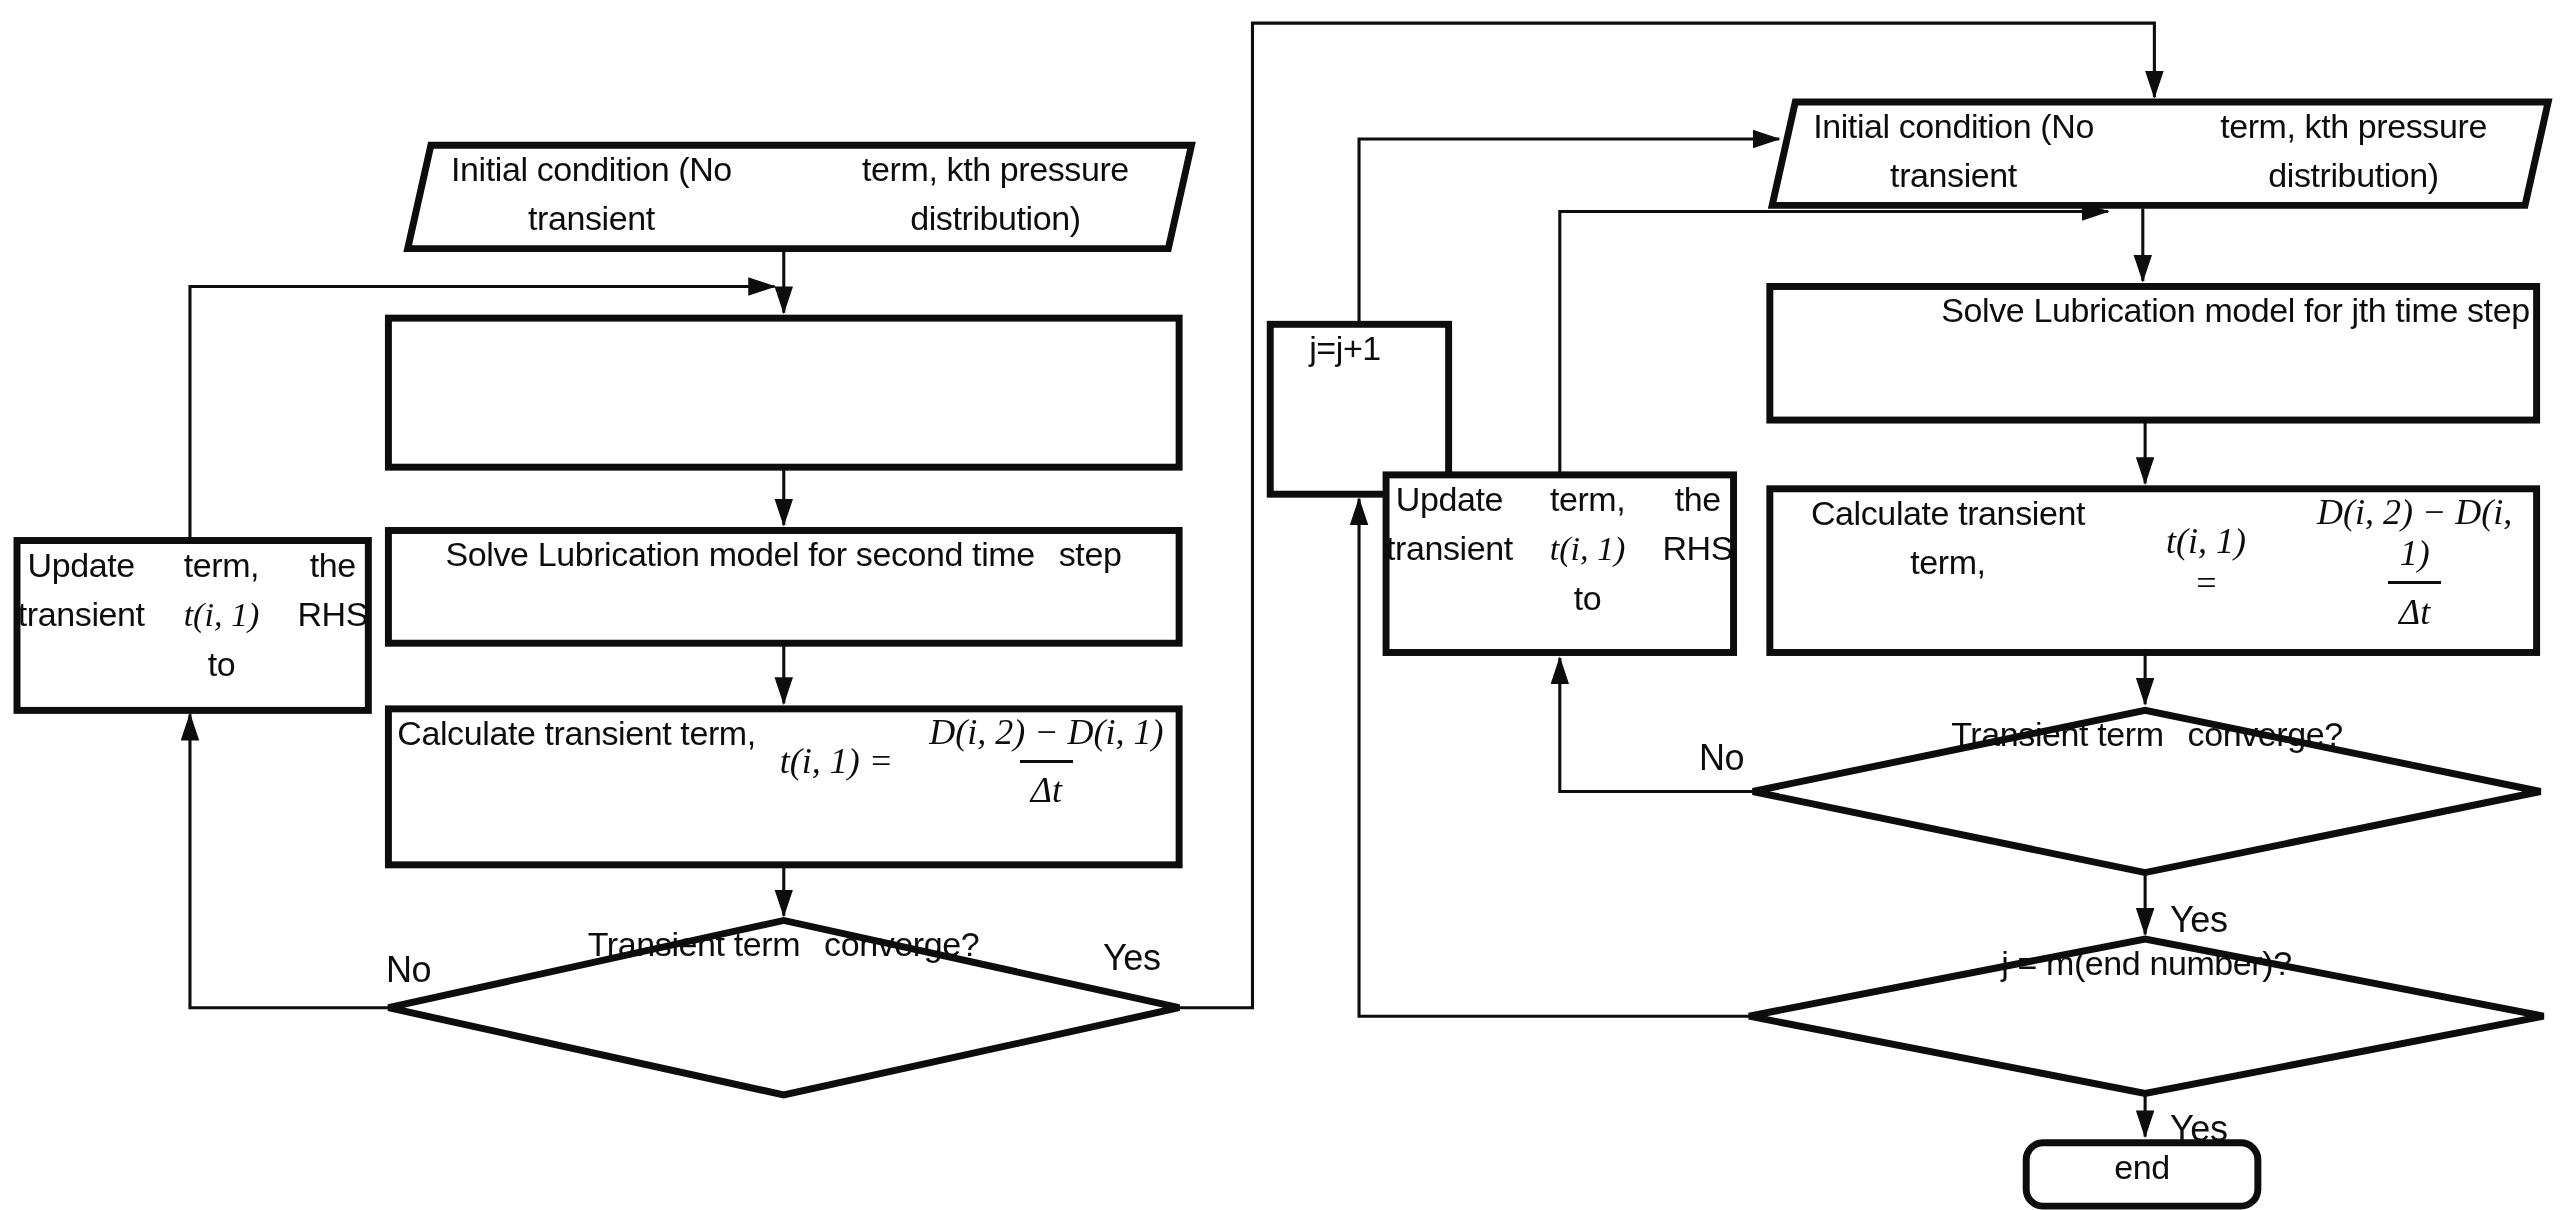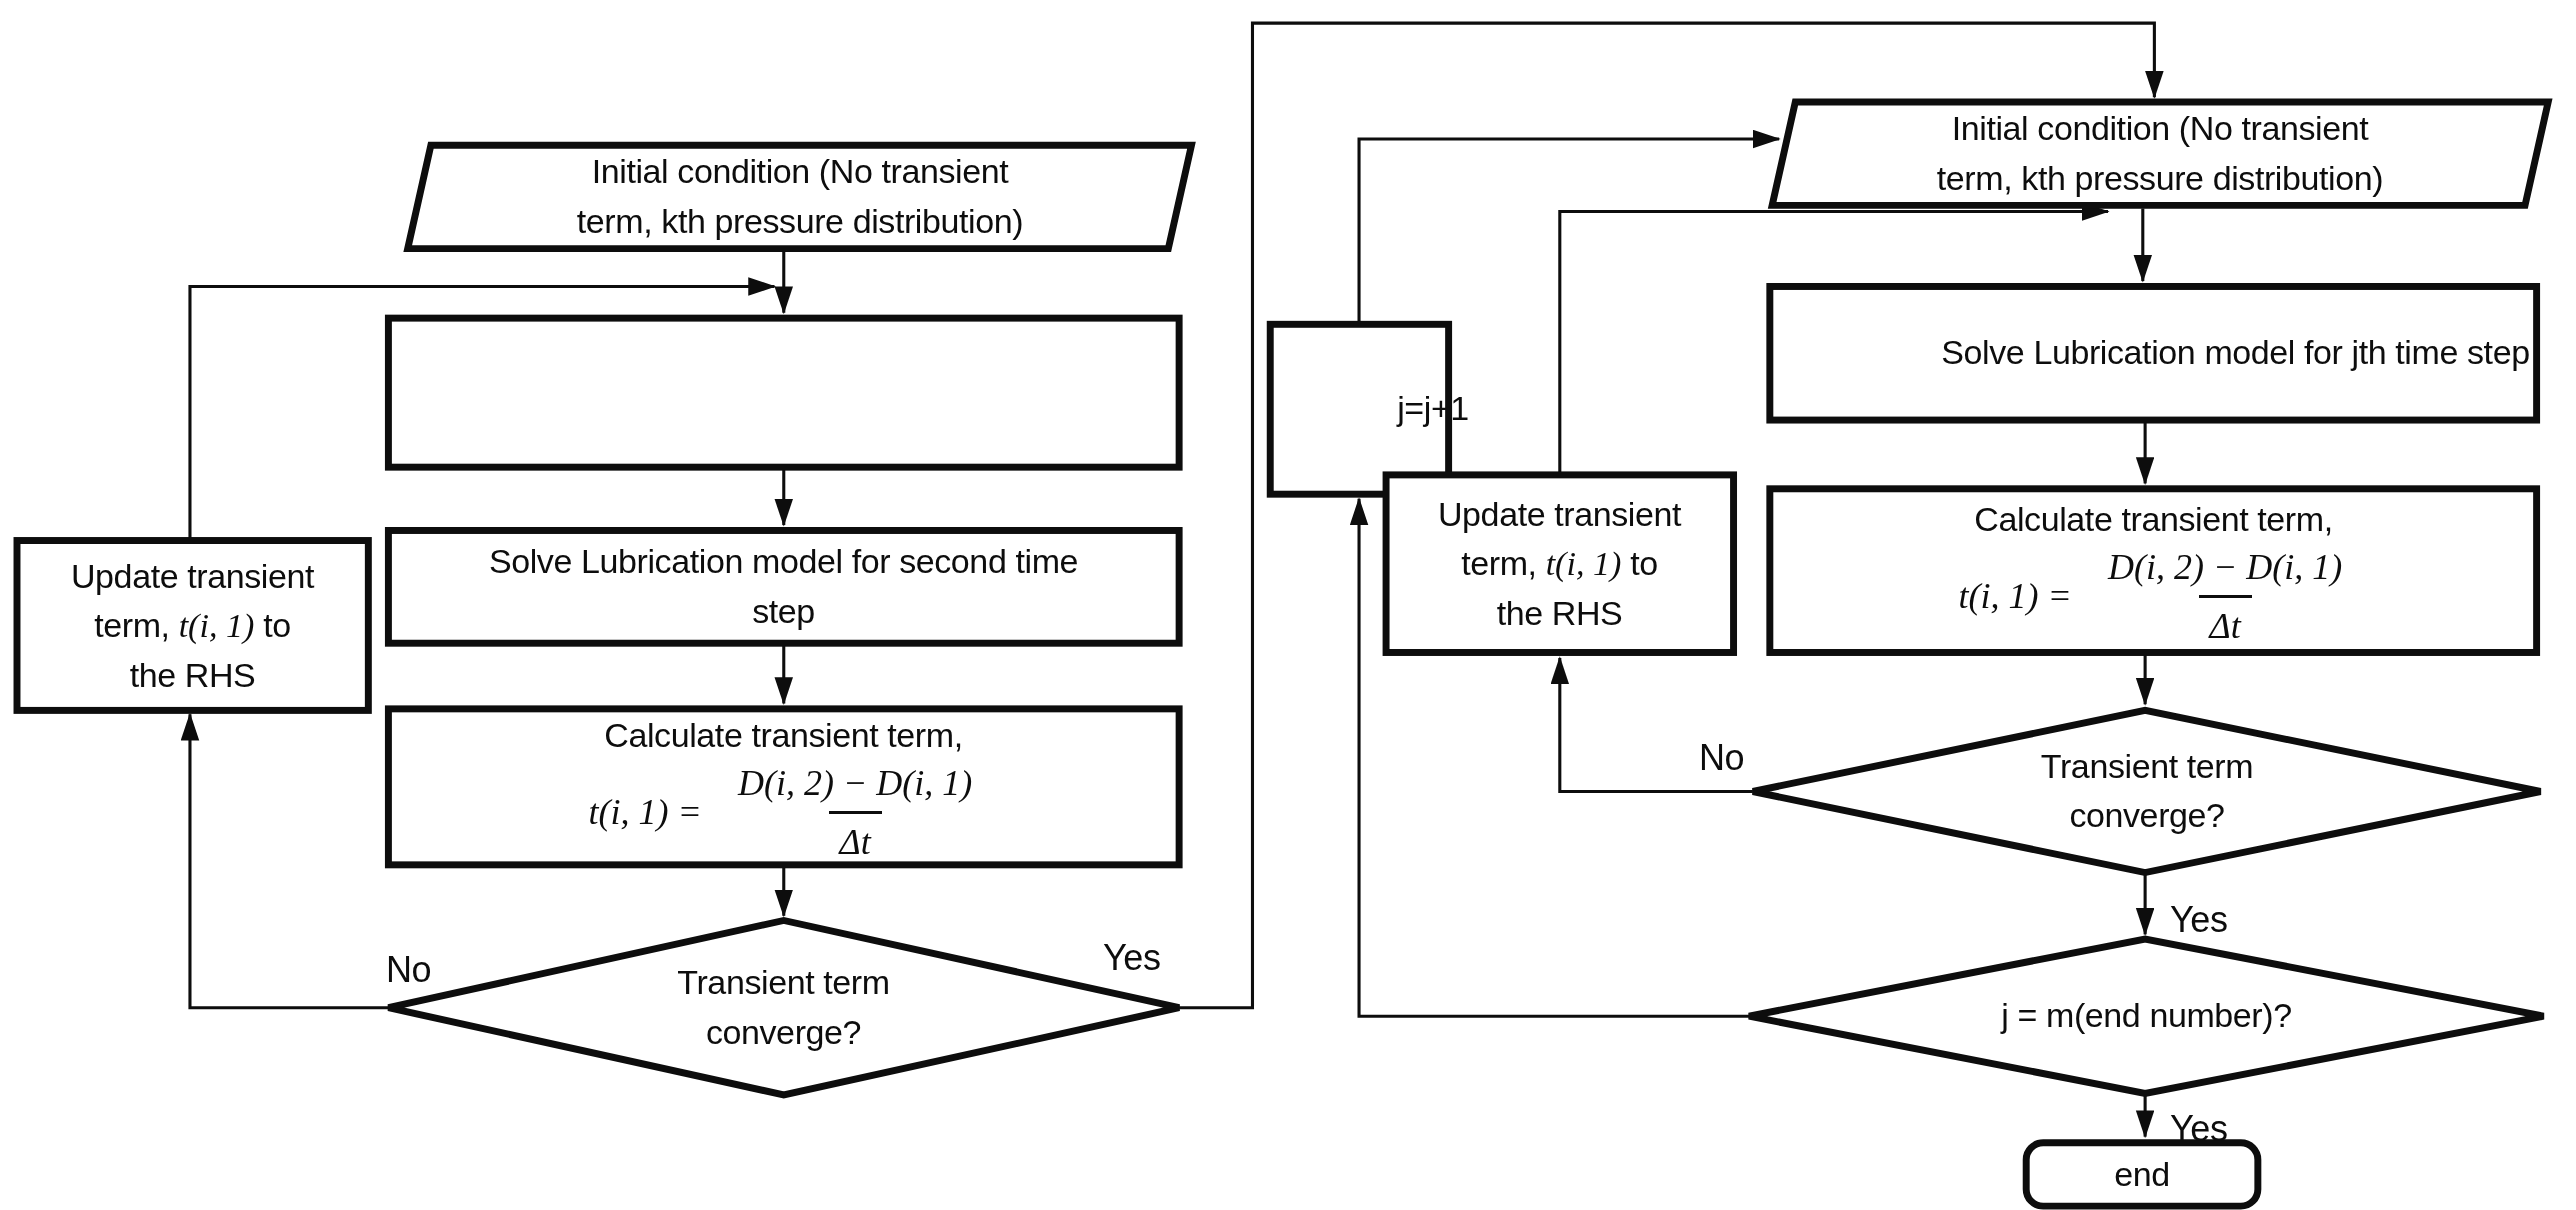--- a/index.html
+++ b/index.html
@@ -10,25 +10,26 @@
     font-family:"Liberation Sans", sans-serif;
     color:#0d0d0d;
     overflow:hidden;
   }
   .layer{position:absolute;left:0;top:0;width:2576px;height:1210px;}
   svg{display:block;}
   .shape{fill:#ffffff;stroke:#0d0d0d;stroke-width:9;stroke-linejoin:miter;}
   .conn{fill:none;stroke:#0d0d0d;stroke-width:4;}
   .node{
     position:absolute;
-    display:flex;flex-direction:column;
-    align-items:center;justify-content:center;
+    display:flex;flex-direction:row;
+    align-items:flex-start;justify-content:center;
     text-align:center;
     font-size:34px;line-height:1.45;
     letter-spacing:-0.4px;
+    gap:24px;
   }
   .math{font-family:"Liberation Serif", serif;font-style:italic;letter-spacing:0;}
   .formula{
     display:flex;align-items:center;justify-content:center;
     font-family:"Liberation Serif", serif;font-style:italic;
     font-size:36px;line-height:1.15;letter-spacing:0;
     margin-top:3.1px;
   }
   .formula .lhs{margin-right:30px;}
   .frac{display:inline-flex;flex-direction:column;align-items:center;}
@@ -116,21 +117,21 @@
   </div>
 
   <div class="edge-label" style="left:386px;top:936px;">No</div>
   <div class="edge-label" style="left:1103px;top:924px;">Yes</div>
 
   <div class="node" style="left:1772px;top:102px;width:776px;height:103px;">
     <span>Initial condition (No transient</span>
     <span>term, kth pressure distribution)</span>
   </div>
 
-  <div class="node" style="left:1344px;top:324px;width:178px;height:170px;">j=j+1</div>
+  <div class="node" style="left:1256px;top:324px;width:178px;height:170px;">j=j+1</div>
 
   <div class="node" style="left:1852px;top:286px;width:767px;height:134px;">
     <span>Solve Lubrication model for jth time step</span>
   </div>
 
   <div class="node" style="left:1386px;top:475px;width:347px;height:178px;">
     <span>Update transient</span>
     <span><span>term, </span><span class="math">t(i, 1)</span><span> to</span></span>
     <span>the RHS</span>
   </div>

